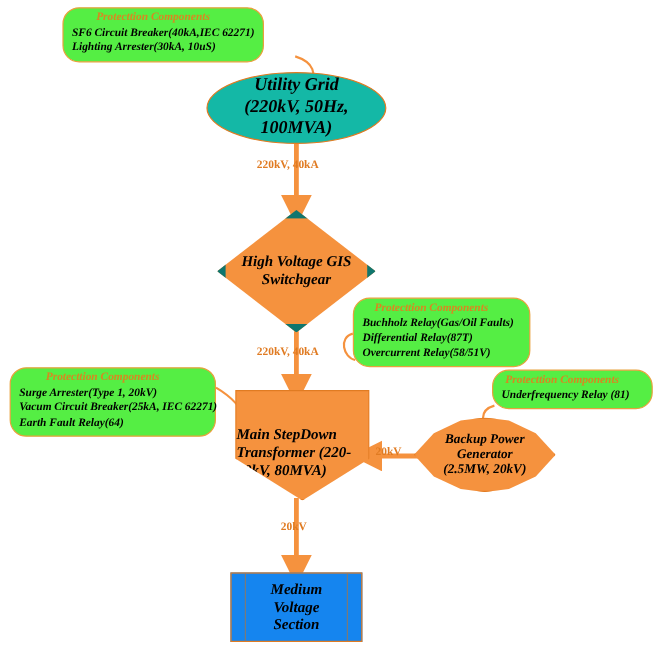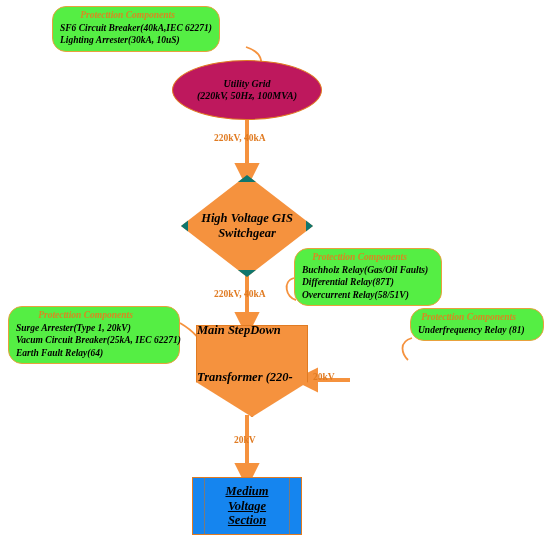--- a/index.html
+++ b/index.html
@@ -31,24 +31,24 @@
     text-align: center;
     font-style: italic;
     font-weight: bold;
     color: #000000;
     line-height: 1.18;
     z-index: 3;
   }
 
   
   .ellipse-node {
-    background: #be185d;
+    background: #14b8a6;
     border: 1px solid #E07B22;
     border-radius: 50%;
-    font-size: 10px;
+    font-size: 15px;
     align-items: center;
   }
   .diamond-node {
     background: #F5923E;
     border: 7px solid #0f766e;
     font-size: 12.5px;
     clip-path: polygon(50% 0%, 100% 50%, 50% 100%, 0% 50%);
   }
   .pentagon-node {
     background: #F5923E;
@@ -73,21 +73,21 @@
     flex-direction: column;
   }
   .mv-node .bar {
     position: absolute;
     top: 0; bottom: 0;
     width: 1px;
     background: #7a7a7a;
   }
   .mv-node .bar.left { left: 11px; }
   .mv-node .bar.right { right: 11px; }
-  .mv-node .mv-line { position: relative; z-index: 2; text-decoration: underline; }
+  .mv-node .mv-line { position: relative; z-index: 2; }
 
   
   .prot-node {
     position: absolute;
     box-sizing: border-box;
     background: #55EE44;
     border: 1px solid #E8A13C;
     border-radius: 14px;
     padding: 3px 24px 4px 7px;
     z-index: 4;
@@ -183,26 +183,31 @@
     <div class="prot-line">Surge Arrester(Type 1, 20kV)</div>
     <div class="prot-line">Vacum Circuit Breaker(25kA, IEC 62271)</div>
     <div class="prot-line">Earth Fault Relay(64)</div>
   </div>
 
   <div class="prot-node centered" style="left:410px; top:308px; width:134px;">
     <div class="prot-title">Protecttion Components</div>
     <div class="prot-line">Underfrequency Relay (81)</div>
   </div>
 
-  <div class="node pentagon-node" style="left:196px; top:325px; width:112px; height:92px; flex-direction:column;gap:32px;">
+  <div class="node pentagon-node" style="left:196px; top:325px; width:112px; height:92px; flex-direction:column;">
     <div>Main StepDown</div>
     <div>Transformer (220-</div>
     <div>20kV, 80MVA)</div>
   </div>
 
+  <div class="node lens-node" style="left:345px; top:348px; width:118px; height:62px; flex-direction:column;">
+    <div>Backup Power</div>
+    <div>Generator</div>
+    <div>(2.5MW, 20kV)</div>
+  </div>
 
   <div class="edge-label" style="left:313px; top:372px;">20kV</div>
 
   <div class="edge-label" style="left:234px; top:435px;">20kV</div>
 
   <div class="node mv-node" style="left:192px; top:477px; width:110px; height:58px;">
     <div class="bar left"></div>
     <div class="bar right"></div>
     <div class="mv-line">Medium</div>
     <div class="mv-line">Voltage</div>

